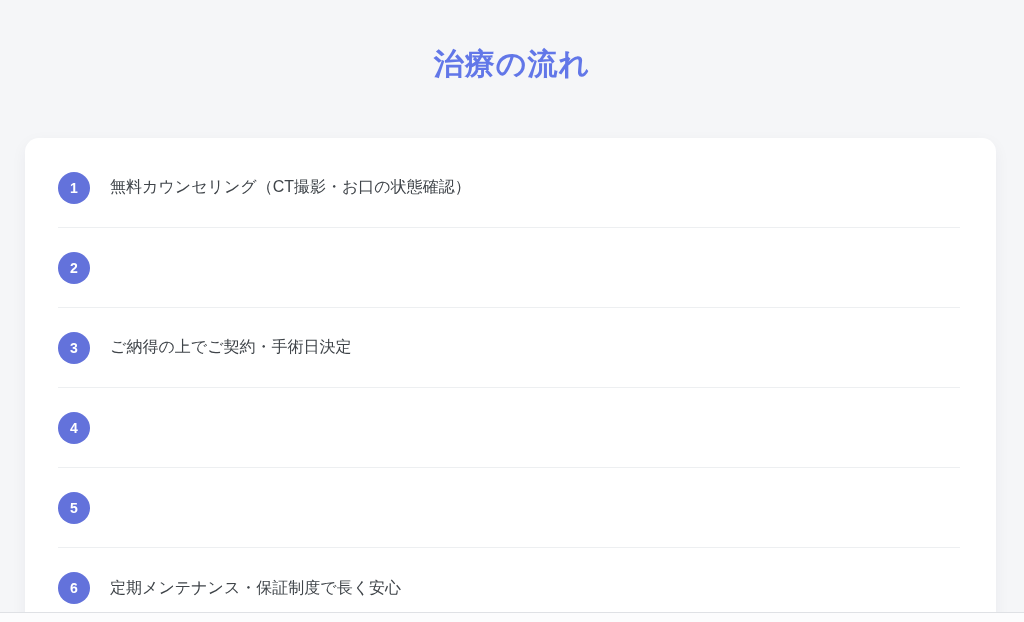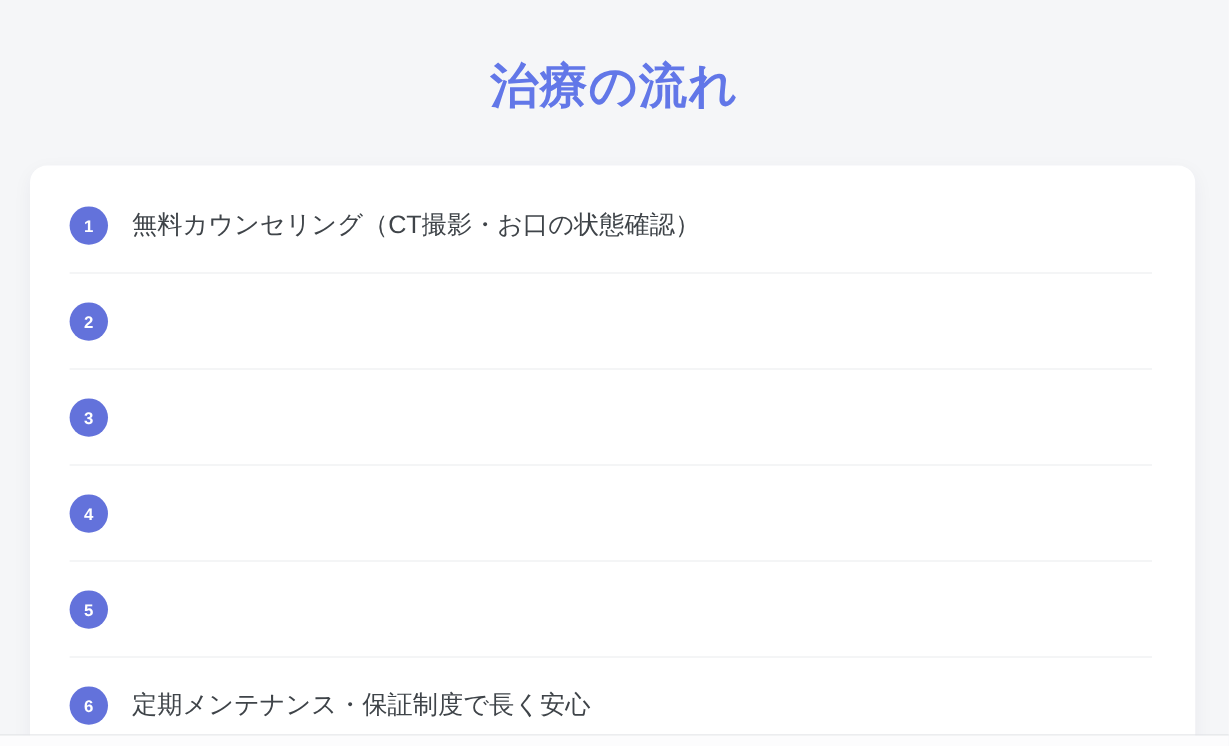--- a/index.html
+++ b/index.html
@@ -19,21 +19,21 @@
     overflow: hidden;
     position: relative;
   }
   .section-title {
     position: absolute;
     top: 44px;
     left: 0;
     width: 100%;
     margin: 0;
     text-align: center;
-    font-size: 40px;
+    font-size: 30px;
     font-weight: bold;
     letter-spacing: 1px;
     color: var(--title-color);
   }
   .steps-card {
     position: absolute;
     left: 25px;
     top: 138px;
     width: 971px;
     height: 560px;
@@ -62,21 +62,21 @@
     background: var(--accent);
     color: #ffffff;
     font-size: 14px;
     font-weight: bold;
     display: flex;
     align-items: center;
     justify-content: center;
     margin-right: 20px;
   }
   .step-label {
-    font-size: 21px;
+    font-size: 16px;
     color: var(--text);
     line-height: 1.4;
   }
   .bottom-divider {
     position: absolute;
     left: 0;
     top: 612px;
     width: 1024px;
     height: 1px;
     background: #dfe1e5;
@@ -104,20 +104,21 @@
     <span class="step-badge">1</span>
     <span class="step-label">無料カウンセリング（CT撮影・お口の状態確認）</span>
   </li>
 
   <li class="step-row">
     <span class="step-badge">2</span>
   </li>
 
   <li class="step-row">
     <span class="step-badge">3</span>
+    <span class="step-label">ご納得の上でご契約・手術日決定</span>
   </li>
 
   <li class="step-row">
     <span class="step-badge">4</span>
   </li>
 
   <li class="step-row">
     <span class="step-badge">5</span>
   </li>
 

